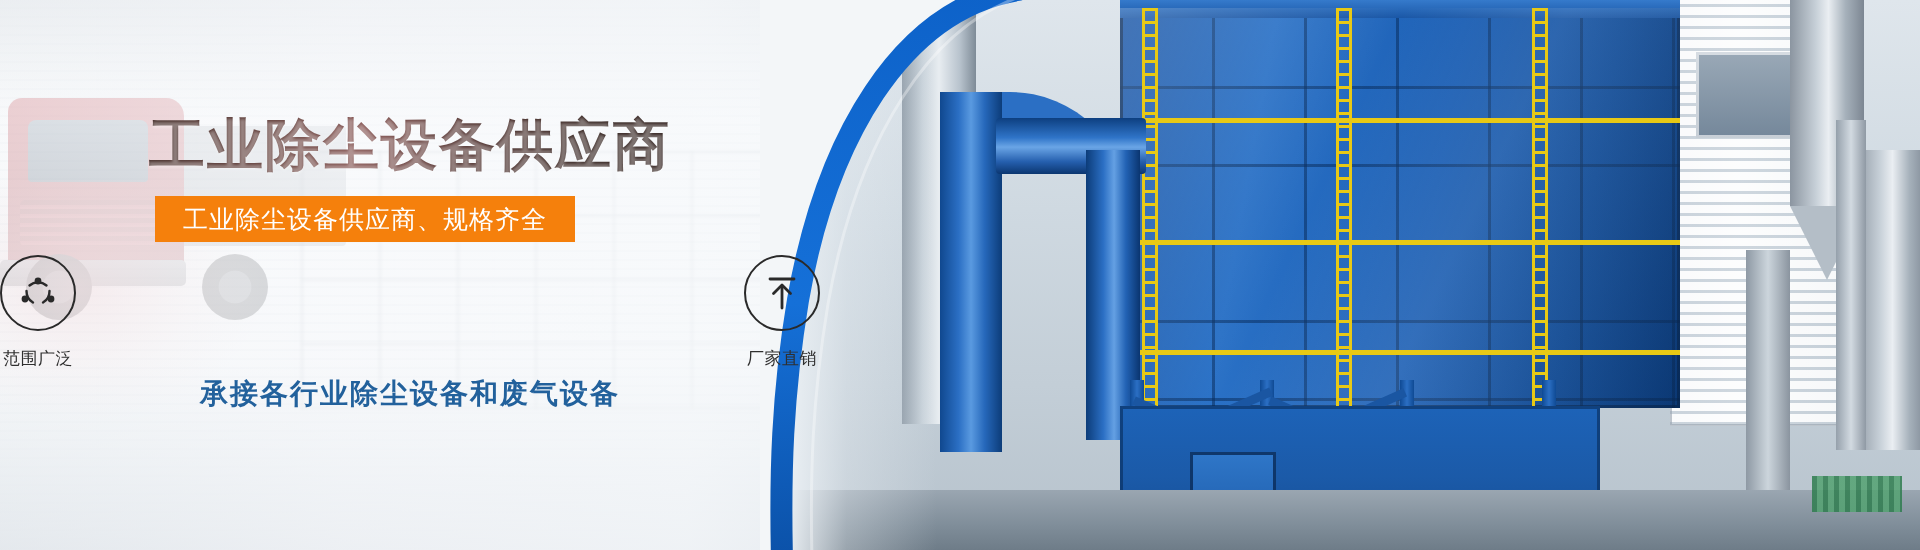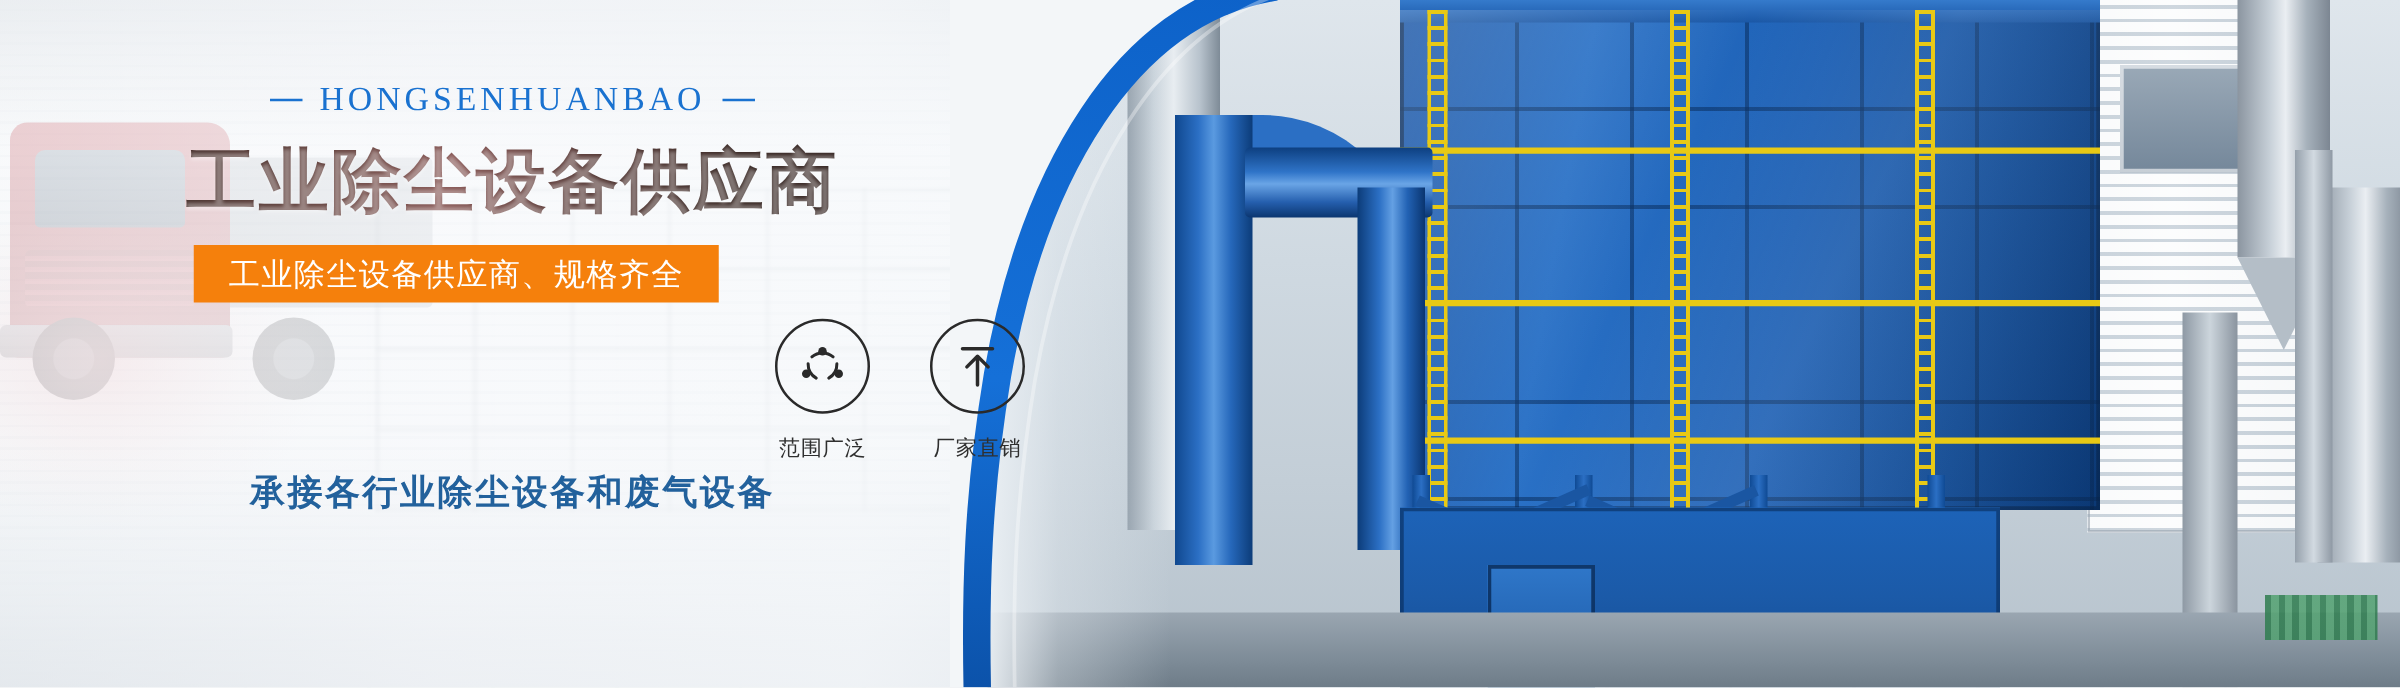--- a/index.html
+++ b/index.html
@@ -299,21 +299,21 @@
     background: #f5800c;
     display: flex; align-items: center; justify-content: center;
   }
   .tagbar span {
     color: #ffffff; font-size: 25px; letter-spacing: 1px; font-weight: 400;
     white-space: nowrap;
   }
 
   .features {
     position: absolute; left: 0; top: 255px; width: 820px;
-    display: flex; justify-content: flex-end; gap: 48px;
+    display: flex; justify-content: space-between; gap: 60px;
   }
   .feature { width: 76px; text-align: center; }
   .feature .circle {
     width: 76px; height: 76px; border-radius: 50%;
     border: 2px solid #2a2a2a;
     display: flex; align-items: center; justify-content: center;
     margin: 0 auto;
   }
   .feature .flabel {
     margin-top: 16px; font-size: 17px; color: #2f2f2f; letter-spacing: .5px;
@@ -416,25 +416,20 @@
 
         <path d="M 1018 -10 C 900 10 826 140 798 300 C 782 396 780 474 782 560" fill="none" stroke="url(#arcGrad)" stroke-width="22" stroke-linecap="round"></path>
 
         <path d="M 1044 -10 C 928 14 856 146 828 304 C 812 400 810 476 812 560" fill="none" stroke="rgba(255,255,255,.35)" stroke-width="3"></path>
       </g>
     </svg>
   </div>
 
   <div class="content">
 
-    <div class="eyebrow">
-      <span class="dash"></span>
-      <span>HONGSENHUANBAO</span>
-      <span class="dash"></span>
-    </div>
 
     <div class="headline">工业除尘设备供应商</div>
 
     <div class="tagbar">
       <span>工业除尘设备供应商、规格齐全</span>
     </div>
 
     <div class="features">
 
       <div class="feature">

